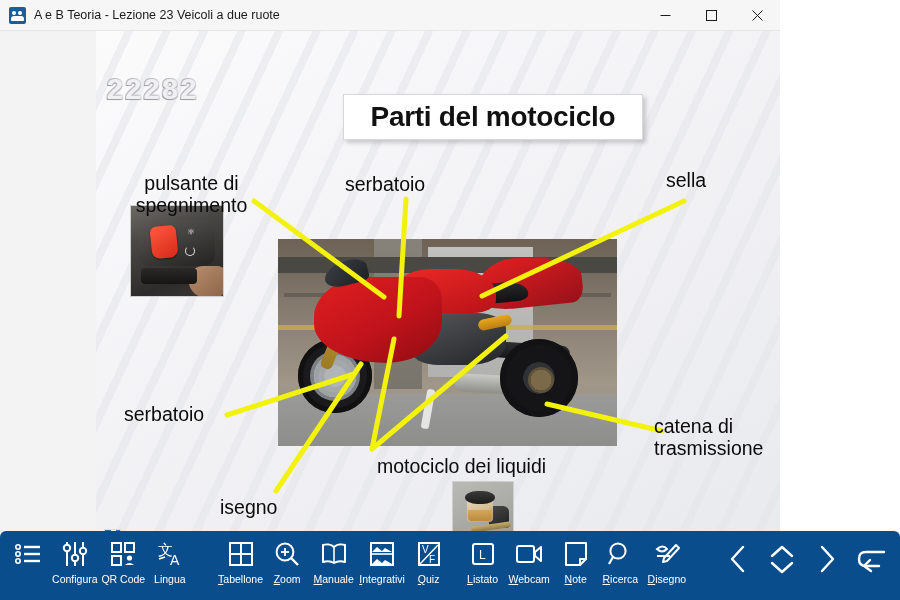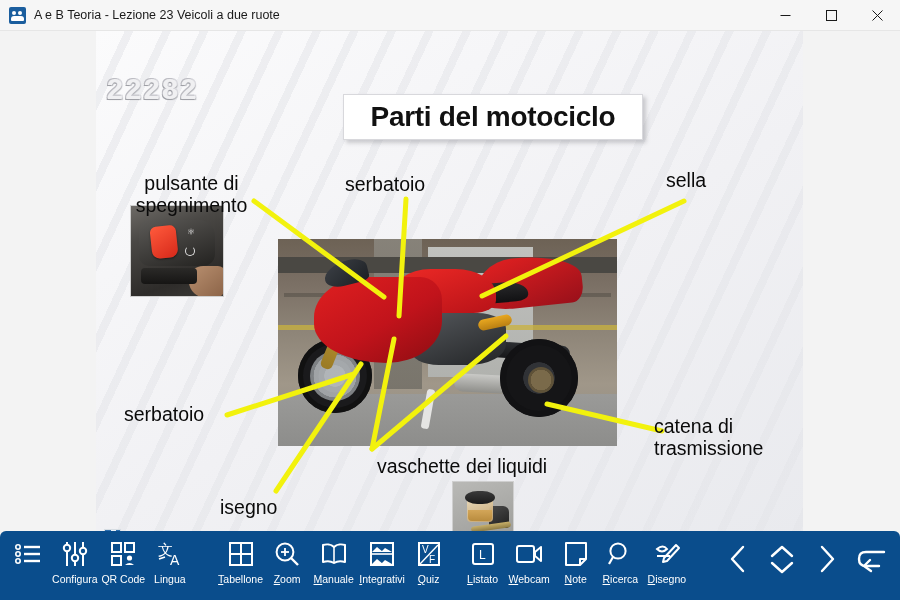--- a/index.html
+++ b/index.html
@@ -6,21 +6,21 @@
   html, body {
     width: 900px; height: 600px;
     font-family: "Liberation Sans", sans-serif;
     overflow: hidden;
     background: #ffffff;
   }
 
   
   .window {
     position: relative;
-    width: 900px; height: 600px;
+    width: 780px; height: 600px;
     background: #f3f3f3;
     display: flex; flex-direction: column;
   }
 
   
   .titlebar {
     height: 31px;
     background: #f6f6f6;
     display: flex; align-items: center;
     flex: 0 0 31px;
@@ -469,21 +469,21 @@
           <line x1="566" y1="400" x2="451" y2="373"></line>
         </g>
       </svg>
 
       <div class="label lbl-pulsante">pulsante di
 spegnimento</div>
       <div class="label lbl-serbatoio">serbatoio</div>
       <div class="label lbl-sella">sella</div>
       <div class="label lbl-forcella">serbatoio</div>
       <div class="label lbl-freni">isegno</div>
-      <div class="label lbl-vaschette">vaschette dei liquidi</div>
+      <div class="label lbl-vaschette">motociclo dei liquidi</div>
       <div class="label lbl-catena">catena di
 trasmissione</div>
 
       <div class="qr-mark"></div>
     </div>
   </div>
 
   <div class="toolbar">
 
     <div class="tb-item">

